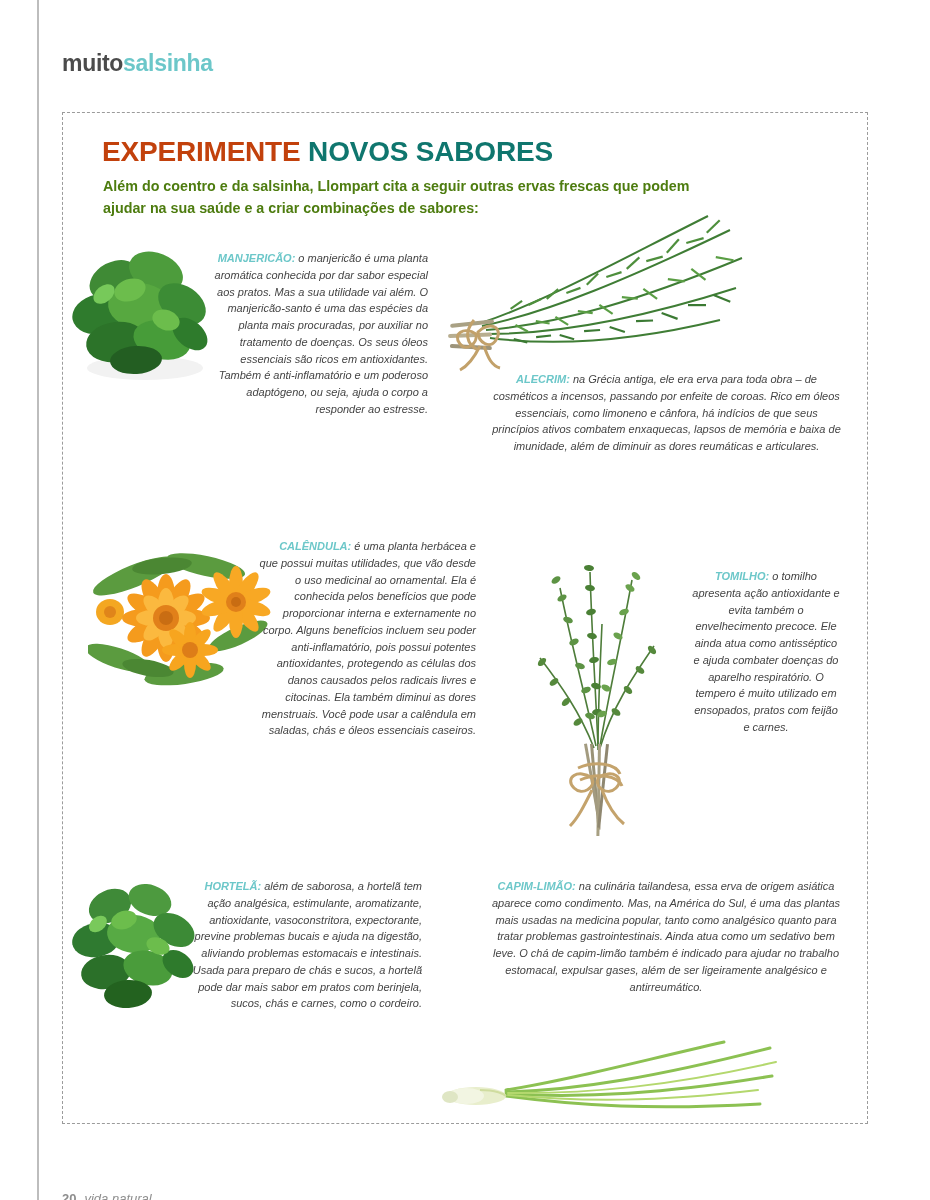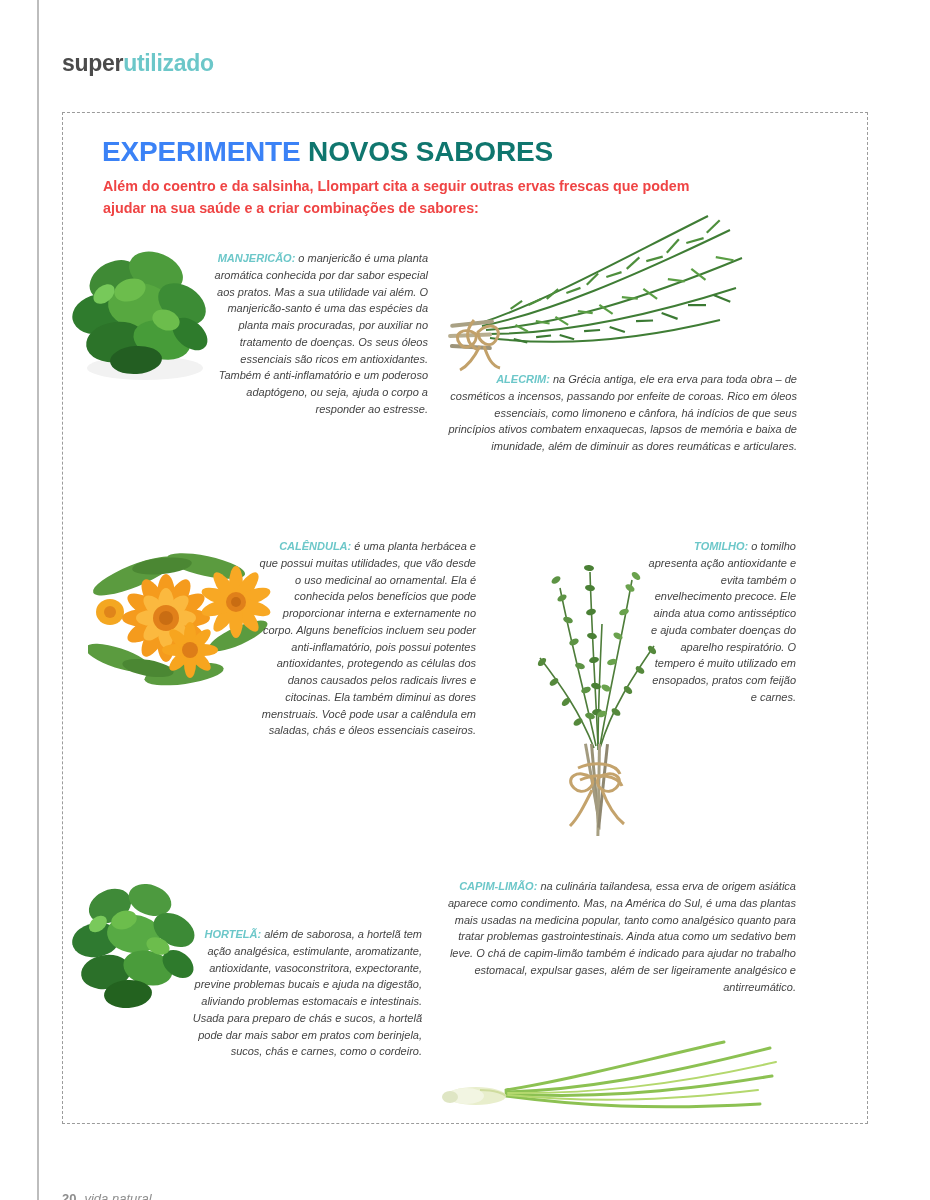--- a/index.html
+++ b/index.html
@@ -48,50 +48,50 @@
 
   
   .title {
     position: absolute;
     left: 102px;
     top: 136px;
     font-size: 28px;
     font-weight: bold;
     letter-spacing: -0.2px;
   }
-  .title .t1 { color: #3b82f6; }
+  .title .t1 { color: #c2410c; }
   .title .t2 { color: #0f766e; }
 
   
   .intro {
     position: absolute;
     left: 103px;
     top: 176px;
     width: 600px;
     font-size: 14.3px;
     font-weight: bold;
     line-height: 1.53;
-    color: #ef4444;
+    color: #4d7c0f;
   }
 
   
   .tblock {
     position: absolute;
     font-size: 11px;
     line-height: 1.525;
     color: #444;
     font-style: italic;
   }
   .tblock .herb {
     color: #6cc7c9;
     font-weight: bold;
     text-transform: uppercase;
   }
   .ta-right { text-align: right; }
-  .ta-left { text-align: right; }
+  .ta-left { text-align: center; margin-left: 45px; }
 
   
   .art { position: absolute; }
 
   
   #art-basil { left: 70px; top: 228px; width: 150px; height: 160px; }
   
   #art-rosemary { left: 430px; top: 208px; width: 330px; height: 170px; }
   
   #art-calendula { left: 88px; top: 540px; width: 200px; height: 160px; }
@@ -113,21 +113,21 @@
   }
   .footer .pg { font-weight: bold; color: #8e8e8e; margin-right: 8px; }
   .footer .mag { font-style: italic; }
 </style>
 </head>
 <body>
 
 <div class="left-rule"></div>
 
 <div class="kicker">
-  <span class="part1">super</span><span class="part2">utilizado</span>
+  <span class="part1">muito</span><span class="part2">salsinha</span>
 </div>
 
 <div class="frame"></div>
 
 <div class="title">
   <span class="t1">EXPERIMENTE</span>
   <span class="t2">NOVOS SABORES</span>
 </div>
 
 <div class="intro">Além do coentro e da salsinha, Llompart cita a seguir outras ervas frescas que podem ajudar na sua saúde e a criar combinações de sabores:</div>
@@ -374,21 +374,21 @@
         <path d="M60 252 C78 244 98 248 102 258"></path>
         <path d="M72 250 C58 240 44 250 54 260 C62 268 76 260 72 250 Z"></path>
         <path d="M78 250 C92 240 106 250 96 260 C88 268 74 260 78 250 Z"></path>
         <path d="M72 262 C64 278 58 290 50 298"></path>
         <path d="M82 262 C88 278 94 288 104 296"></path>
       </g>
     </g>
   </svg>
 </div>
 
-<div class="tblock ta-left" style="left:646px; top:538px; width:150px;">
+<div class="tblock ta-left" style="left:646px; top:568px; width:150px;">
   <span class="herb">TOMILHO:</span><span> o tomilho apresenta ação antioxidante e evita também o envelhecimento precoce. Ele ainda atua como antisséptico e ajuda combater doenças do aparelho respiratório. O tempero é muito utilizado em ensopados, pratos com feijão e carnes.</span>
 </div>
 
 <div class="art" id="art-mint">
   <svg width="132" height="142" viewBox="0 0 132 142">
     <g>
       <ellipse cx="40" cy="34" rx="22" ry="16" fill="#3f8a38" transform="rotate(-24 40 34)"></ellipse>
       <ellipse cx="80" cy="28" rx="22" ry="15" fill="#4d9a3f" transform="rotate(20 80 28)"></ellipse>
       <ellipse cx="26" cy="68" rx="24" ry="17" fill="#2f7a30" transform="rotate(-10 26 68)"></ellipse>
       <ellipse cx="64" cy="62" rx="27" ry="19" fill="#57aa44" transform="rotate(5 64 62)"></ellipse>
@@ -397,21 +397,21 @@
       <ellipse cx="78" cy="96" rx="25" ry="17" fill="#4a9c3b" transform="rotate(14 78 96)"></ellipse>
       <ellipse cx="108" cy="92" rx="17" ry="12" fill="#2e7a2c" transform="rotate(36 108 92)"></ellipse>
       <ellipse cx="58" cy="122" rx="24" ry="14" fill="#23621f" transform="rotate(-4 58 122)"></ellipse>
       <ellipse cx="54" cy="48" rx="13" ry="9" fill="#6cbd4c" transform="rotate(-16 54 48)"></ellipse>
       <ellipse cx="88" cy="74" rx="12" ry="8" fill="#6cbd4c" transform="rotate(22 88 74)"></ellipse>
       <ellipse cx="28" cy="52" rx="10" ry="7" fill="#79c95b" transform="rotate(-38 28 52)"></ellipse>
     </g>
   </svg>
 </div>
 
-<div class="tblock ta-right" style="left:180px; top:926px; width:242px;">
+<div class="tblock ta-right" style="left:180px; top:878px; width:242px;">
   <span class="herb">HORTELÃ:</span><span>  além de saborosa, a hortelã tem ação analgésica, estimulante, aromatizante, antioxidante, vasoconstritora, expectorante, previne problemas bucais e ajuda na digestão, aliviando problemas estomacais e intestinais. Usada para preparo de chás e sucos, a hortelã pode dar mais sabor em pratos com berinjela, sucos, chás e carnes, como o cordeiro.</span>
 </div>
 
 <div class="art" id="art-lemongrass">
   <svg width="340" height="84" viewBox="0 0 340 84">
     <g stroke="#8cc152" stroke-width="3" fill="none" stroke-linecap="round">
       <path d="M66 52 C140 50 220 36 330 8"></path>
       <path d="M66 54 C146 58 224 54 332 36"></path>
       <path d="M66 56 C140 66 214 70 320 64"></path>
       <path d="M66 50 C130 40 196 22 284 2"></path>

